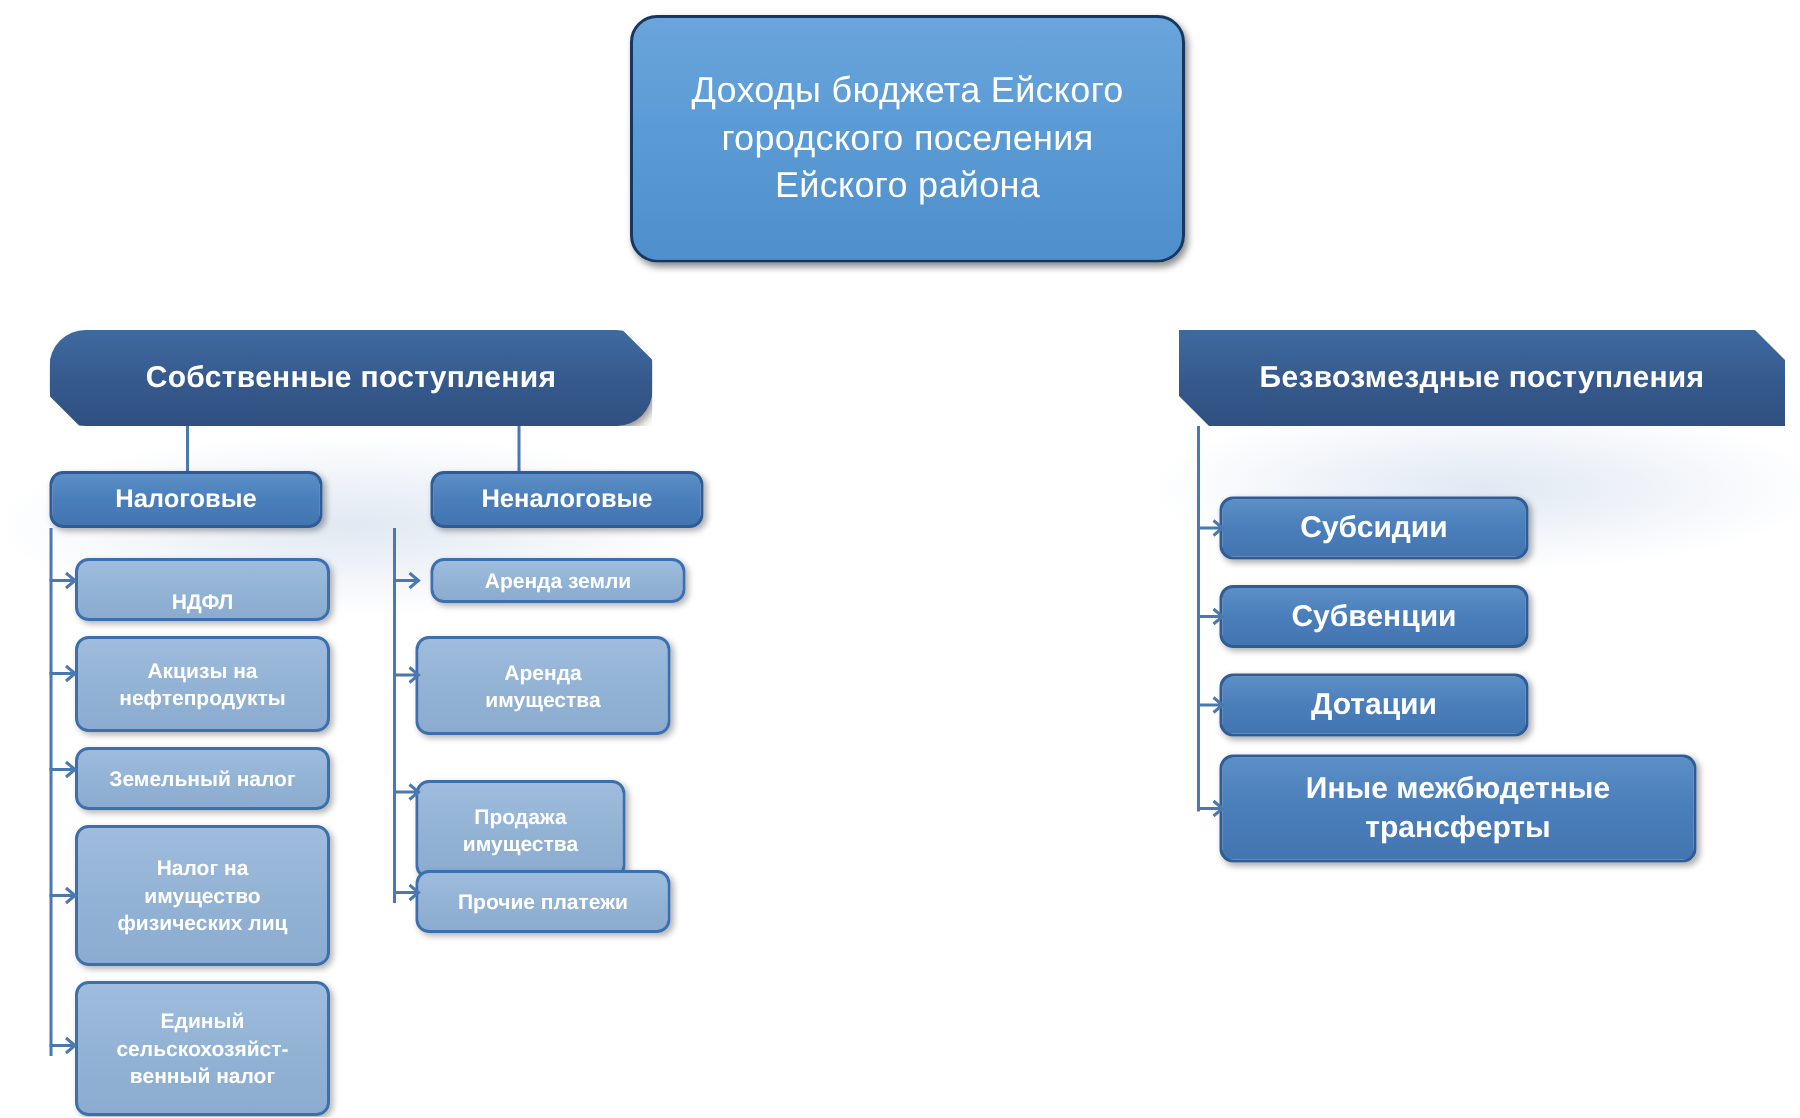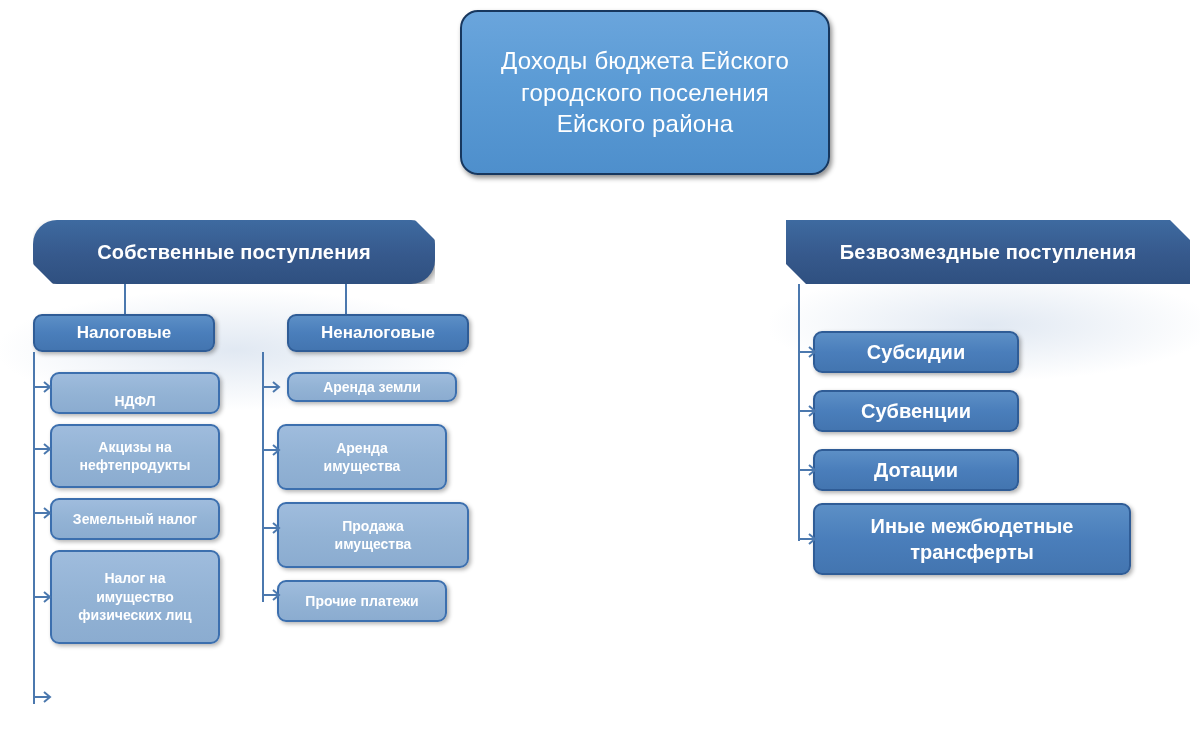--- a/index.html
+++ b/index.html
@@ -35,21 +35,20 @@
   
   .node.root {
     border-radius: 18px;
     border: 2px solid #17375E;
     background: linear-gradient(180deg, #6AA5DC 0%, #5B9BD5 45%, #4E8FCC 100%);
     font-size: 24px;
     font-weight: 400;
     letter-spacing: .2px;
     box-shadow: 2px 3px 5px rgba(0,0,0,.45);
     padding: 6px 14px;
-    margin-left: 40px;
   }
 
   
   .node.banner {
     background: linear-gradient(180deg, #3E6AA0 0%, #36598C 55%, #2F5080 100%);
     font-size: 20px;
     font-weight: bold;
     letter-spacing: .2px;
     padding: 4px 18px;
     filter: drop-shadow(2px 3px 3px rgba(0,0,0,.40));
@@ -166,20 +165,27 @@
     <span class="txt">
       <span>Налог на</span><br>
       <span>имущество</span><br>
       <span>физических лиц</span>
     </span>
   </div>
   <svg class="arrow-svg" style="left:33px; top:589px; width:20px; height:16px;" viewBox="0 0 20 16">
     <path d="M0 8 H17 M11 3 L17 8 L11 13"></path>
   </svg>
 
+  <div class="node leaf" style="left:50px; top:654px; width:170px; height:90px;">
+    <span class="txt">
+      <span>Единый</span><br>
+      <span>сельскохозяйст-</span><br>
+      <span>венный налог</span>
+    </span>
+  </div>
   <svg class="arrow-svg" style="left:33px; top:689px; width:20px; height:16px;" viewBox="0 0 20 16">
     <path d="M0 8 H17 M11 3 L17 8 L11 13"></path>
   </svg>
 
   <div class="node mid" style="left:262px; top:314px; width:182px; height:38px;margin-left:25px;">
     <span class="txt">Неналоговые</span>
   </div>
 
   <div class="conn v" style="left:262px; top:352px; height:250px;"></div>
 
@@ -193,21 +199,21 @@
   <div class="node leaf" style="left:277px; top:424px; width:170px; height:66px;">
     <span class="txt">
       <span>Аренда</span><br>
       <span>имущества</span>
     </span>
   </div>
   <svg class="arrow-svg" style="left:262px; top:442px; width:20px; height:16px;" viewBox="0 0 20 16">
     <path d="M0 8 H17 M11 3 L17 8 L11 13"></path>
   </svg>
 
-  <div class="node leaf" style="left:277px; top:502px; width:192px; height:66px;">
+  <div class="node leaf" style="left:277px; top:520px; width:140px; height:66px;">
     <span class="txt">
       <span>Продажа</span><br>
       <span>имущества</span>
     </span>
   </div>
   <svg class="arrow-svg" style="left:262px; top:520px; width:20px; height:16px;" viewBox="0 0 20 16">
     <path d="M0 8 H17 M11 3 L17 8 L11 13"></path>
   </svg>
 
   <div class="node leaf" style="left:277px; top:580px; width:170px; height:42px;">

